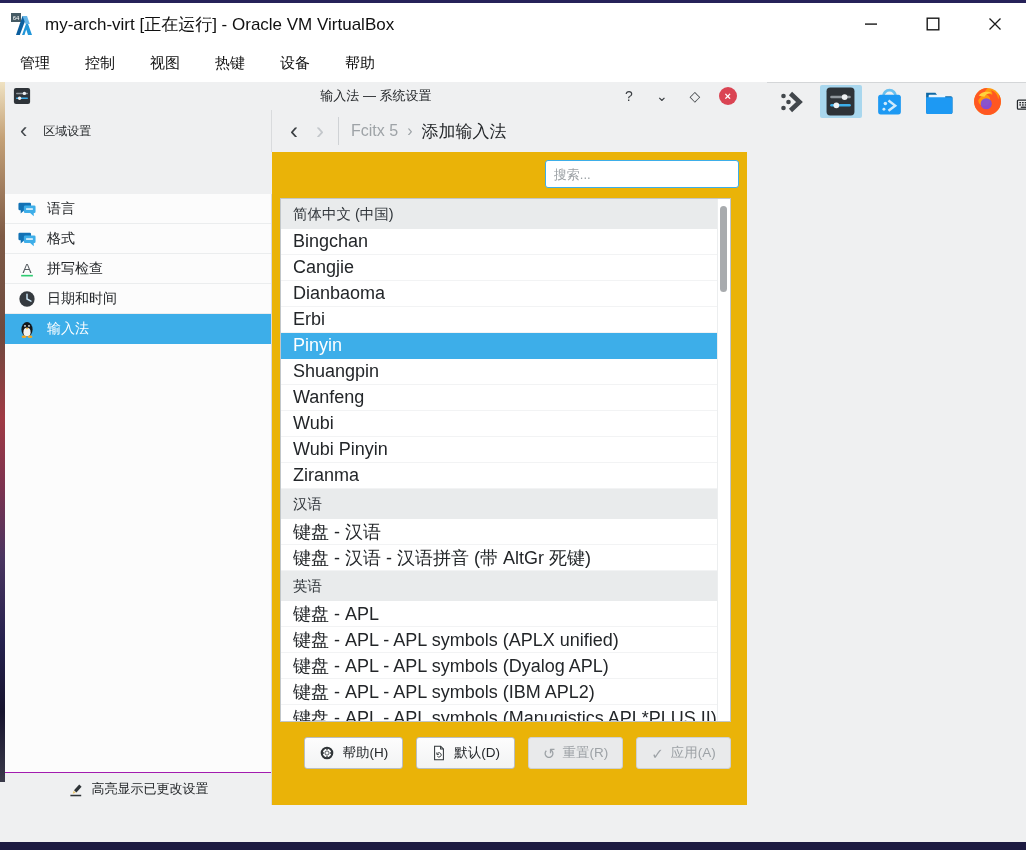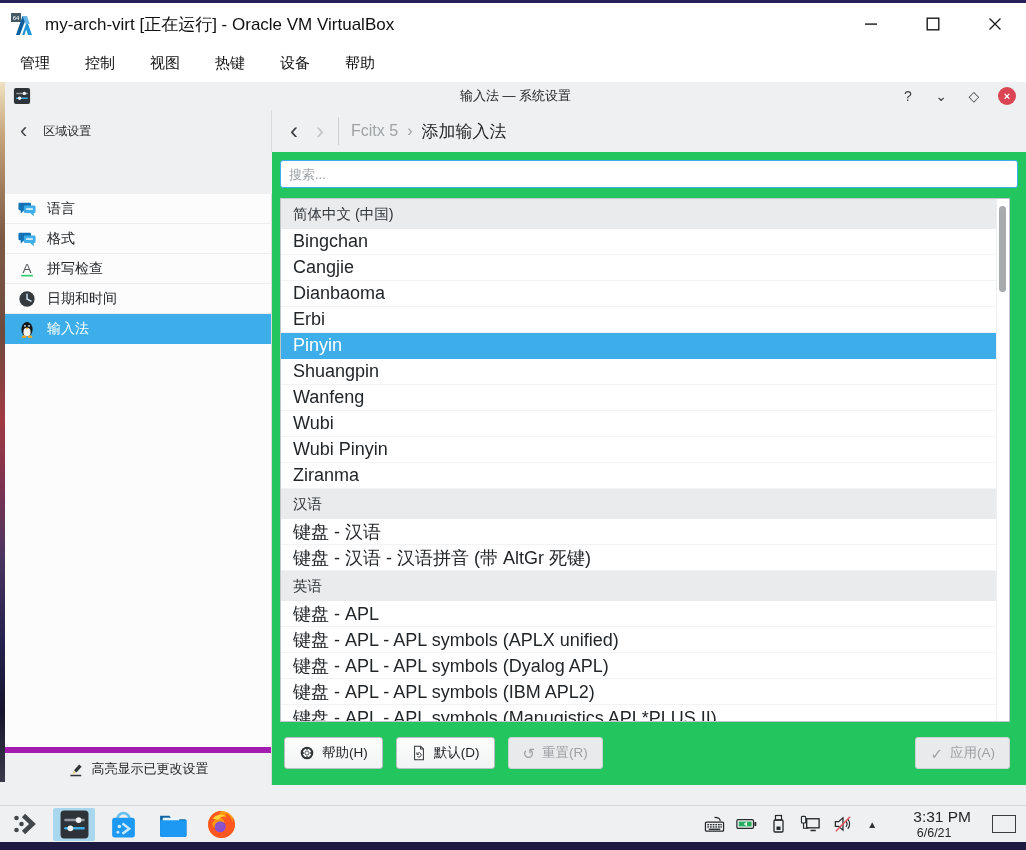--- a/index.html
+++ b/index.html
@@ -15,21 +15,21 @@
   .vbox-logo{width:26px;height:24px;margin-right:9px;flex:0 0 26px;}
   .vbox-logo svg{width:100%;height:100%;}
   .vbox-title{font-size:17px;color:#101010;}
   .vbox-controls{margin-left:auto;display:flex;height:100%;}
   .wc{width:62px;display:flex;align-items:center;justify-content:center;cursor:default;}
   .wc svg{width:14px;height:14px;}
   .vbox-menubar{height:37px;background:#fff;display:flex;align-items:center;padding-left:20px;gap:35px;font-size:15px;color:#101010;}
   .vmenu{cursor:default;}
 
   
-  .guest{height:760px;position:relative;display:flex;flex-direction:column;background:#eff0f1;gap:20px;}
+  .guest{height:760px;position:relative;display:flex;flex-direction:row;background:#eff0f1;gap:20px;}
   .sliver{position:absolute;left:0;top:0;width:5px;height:700px;z-index:6;
     background:linear-gradient(#efe2c2 0%,#c4a177 8%,#7e5a45 22%,#6e4a3e 36%,#a03a44 48%,#7c3350 58%,#4a3560 68%,#25214e 80%,#17142e 90%,#3a3a4a 100%);}
   .kde-window{height:723px;margin-left:5px;display:flex;flex-direction:column;background:#eff0f1;}
 
   .kde-titlebar{height:28px;display:flex;align-items:center;padding:0 10px 0 8px;position:relative;background:#eff0f1;}
   .kt-icon{width:18px;height:18px;z-index:1;}
   .kt-icon svg{width:100%;height:100%;}
   .kt-title{position:absolute;left:0;right:0;text-align:center;font-size:13px;color:#232629;}
   .kt-buttons{margin-left:auto;display:flex;gap:15px;align-items:center;z-index:1;}
   .ktb{width:18px;height:18px;display:flex;align-items:center;justify-content:center;font-size:14px;color:#3a3e42;cursor:default;}
@@ -47,25 +47,25 @@
   .crumb-sep{font-size:16px;color:#9ea3a7;margin:0 9px;}
   .crumb-current{font-size:17px;color:#232629;}
 
   .kde-body{flex:1;display:flex;min-height:0;}
   .sidebar{width:267px;box-sizing:border-box;background:#fcfcfc;border-right:1px solid #d9dbdd;display:flex;flex-direction:column;margin-top:42px;}
   .side-items{flex:1;}
   .side-item{height:30px;box-sizing:border-box;display:flex;align-items:center;gap:11px;padding-left:13px;border-bottom:1px solid #ebedee;font-size:14px;color:#232629;cursor:default;}
   .side-item.selected{background:#3daee9;color:#fff;border-bottom-color:#3daee9;}
   .si{width:18px;height:18px;flex:0 0 18px;}
   .si svg{width:100%;height:100%;}
-  .side-footer{height:32px;background:#eff0f1;border-top:6px solid #a21caf;display:flex;align-items:center;justify-content:center;gap:8px;font-size:13px;color:#232629;}
+  .side-footer{height:32px;background:#eff0f1;border-top:1px solid #a21caf;display:flex;align-items:center;justify-content:center;gap:8px;font-size:13px;color:#232629;}
   .sf-icon{width:16px;height:16px;}
   .sf-icon svg{width:100%;height:100%;}
 
-  .main{flex:1;display:flex;flex-direction:column;background:#22c55e;min-width:0;}
+  .main{flex:1;display:flex;flex-direction:column;background:#eab308;min-width:0;align-items:flex-end;}
   .search-wrap{margin:8px 8px 0 8px;}
   .search-input{width:100%;box-sizing:border-box;height:28px;border:1px solid #3daee9;border-radius:3px;background:#fff;padding:0 8px;font-size:13px;color:#232629;outline:none;font-family:inherit;}
   .search-input::placeholder{color:#9ba0a4;}
 
   .list{margin:10px 16px 0 8px;height:524px;box-sizing:border-box;background:#fff;border:1px solid #c1c6ca;display:flex;overflow:hidden;}
   .rows{flex:1;overflow:hidden;min-width:0;}
   .sec-header{height:30px;box-sizing:border-box;display:flex;align-items:center;padding-left:12px;background:#e9ebec;font-size:14.5px;color:#31363b;}
   .row{height:26px;box-sizing:border-box;display:flex;align-items:center;padding-left:12px;font-size:18px;color:#232629;border-bottom:1px solid #f2f3f4;white-space:nowrap;cursor:default;}
   .row.selected{background:#3daee9;color:#fff;border-bottom-color:#3daee9;}
   .scrollbar{width:12px;flex:0 0 12px;background:#fff;border-left:1px solid #eceeef;position:relative;}

